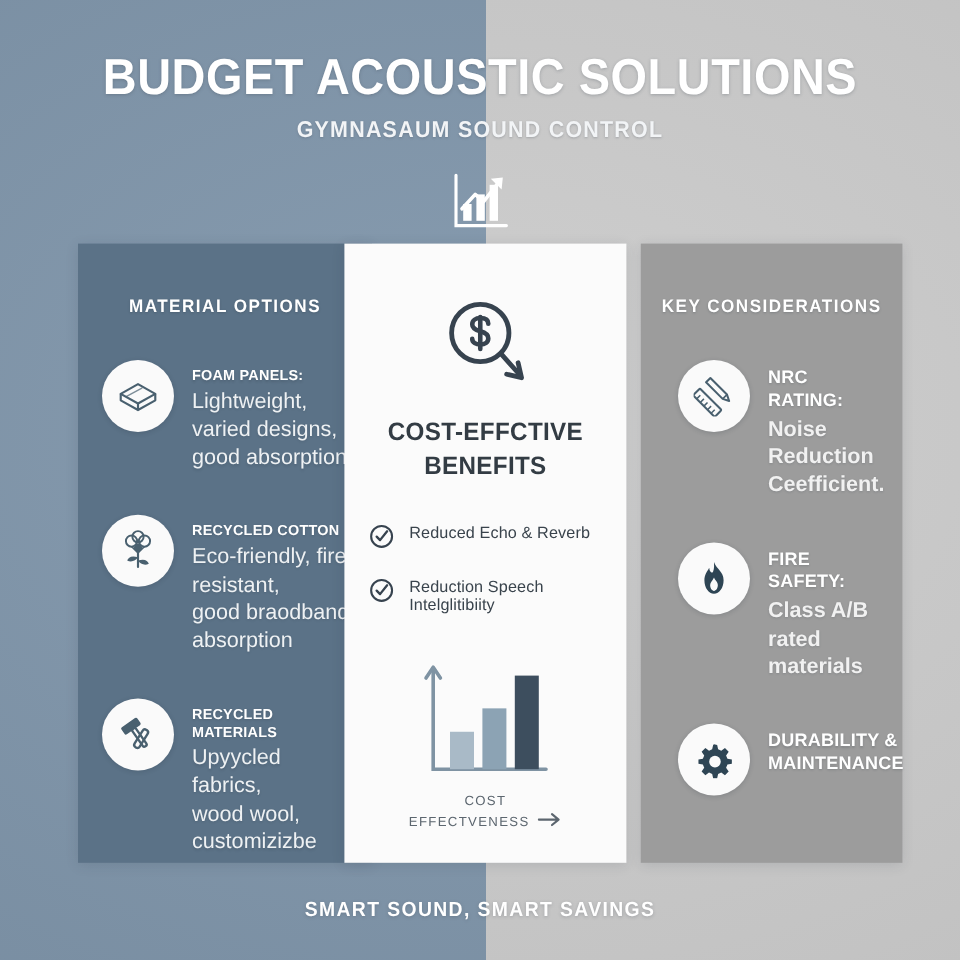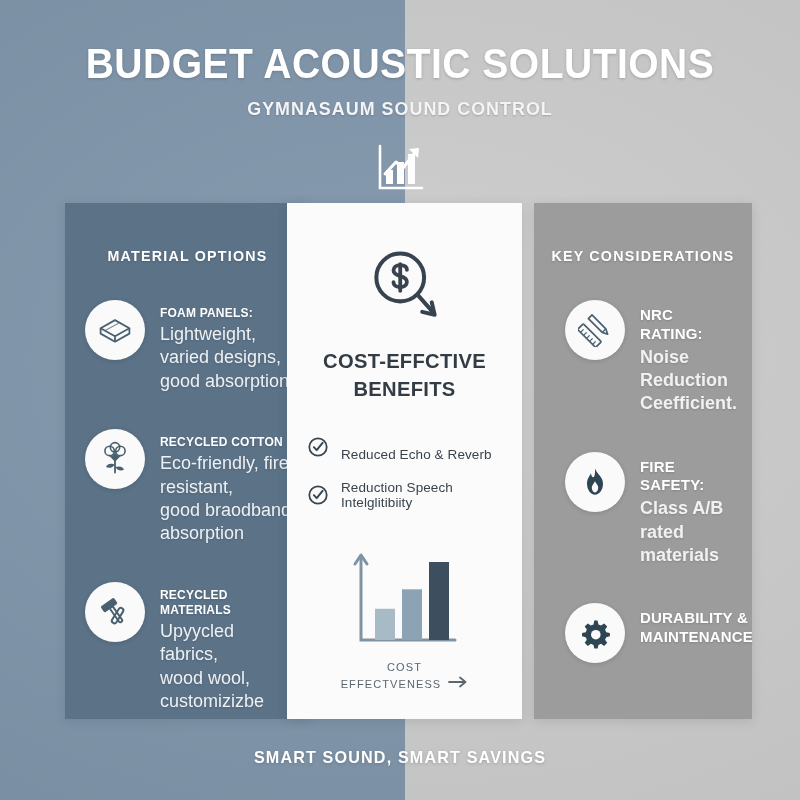--- a/index.html
+++ b/index.html
@@ -164,21 +164,21 @@
     white-space: pre-line;
     transform: scaleX(0.96);
   }
   #benefits {
     margin-top: 34px;
     padding-left: 20px;
     text-align: left;
   }
   .benefit {
     display: flex;
-    align-items: flex-end;
+    align-items: flex-start;
     margin-bottom: 18px;
   }
   .benefit-label {
     margin-left: 12px;
     font-size: 13.5px;
     color: #39434c;
     letter-spacing: 0.1px;
   }
   #chart-block {
     margin-top: 42px;

